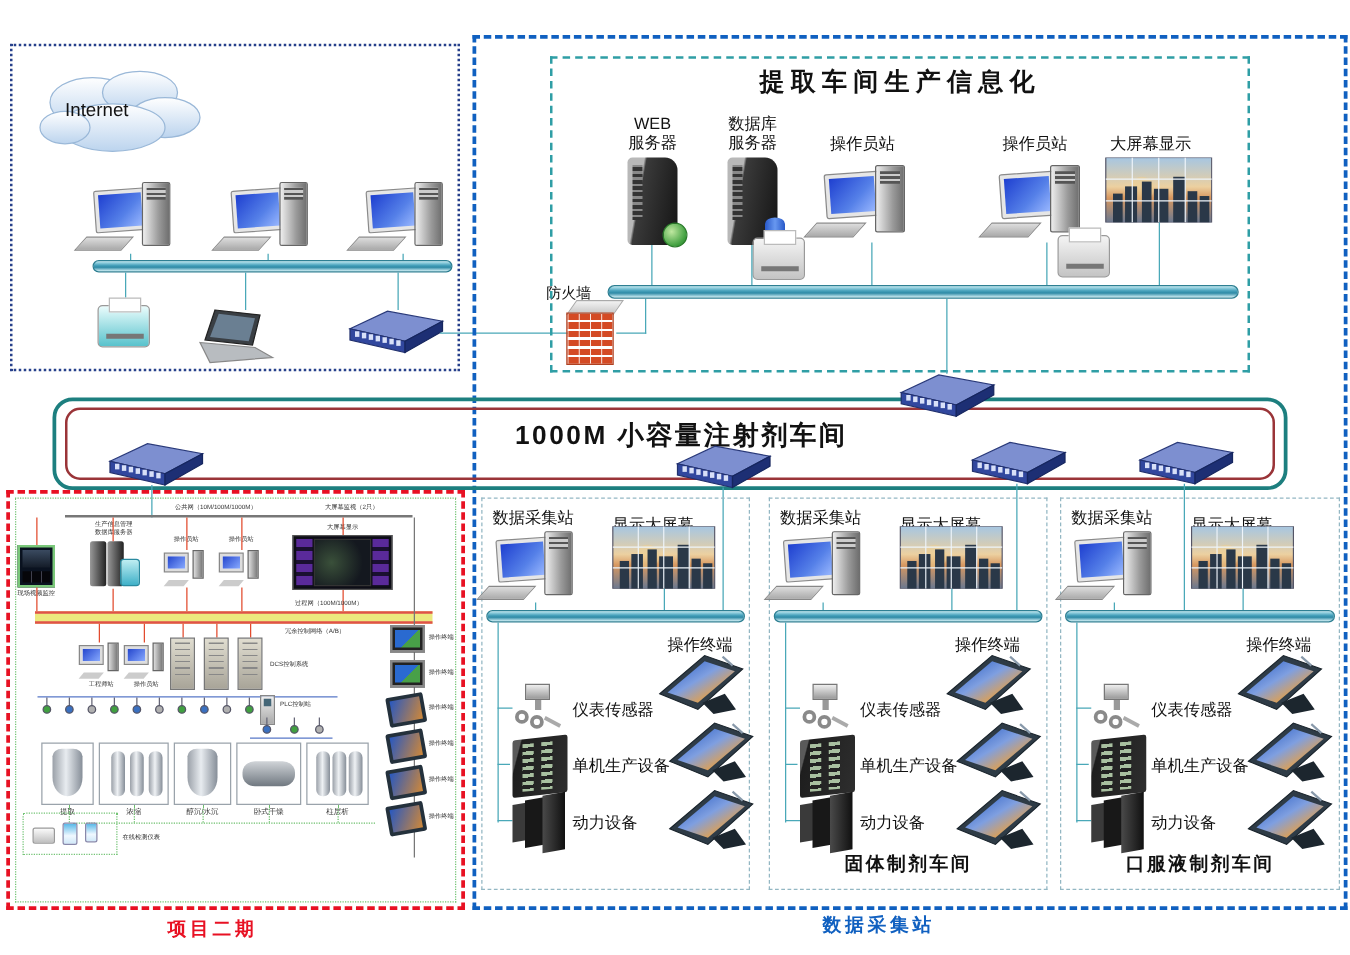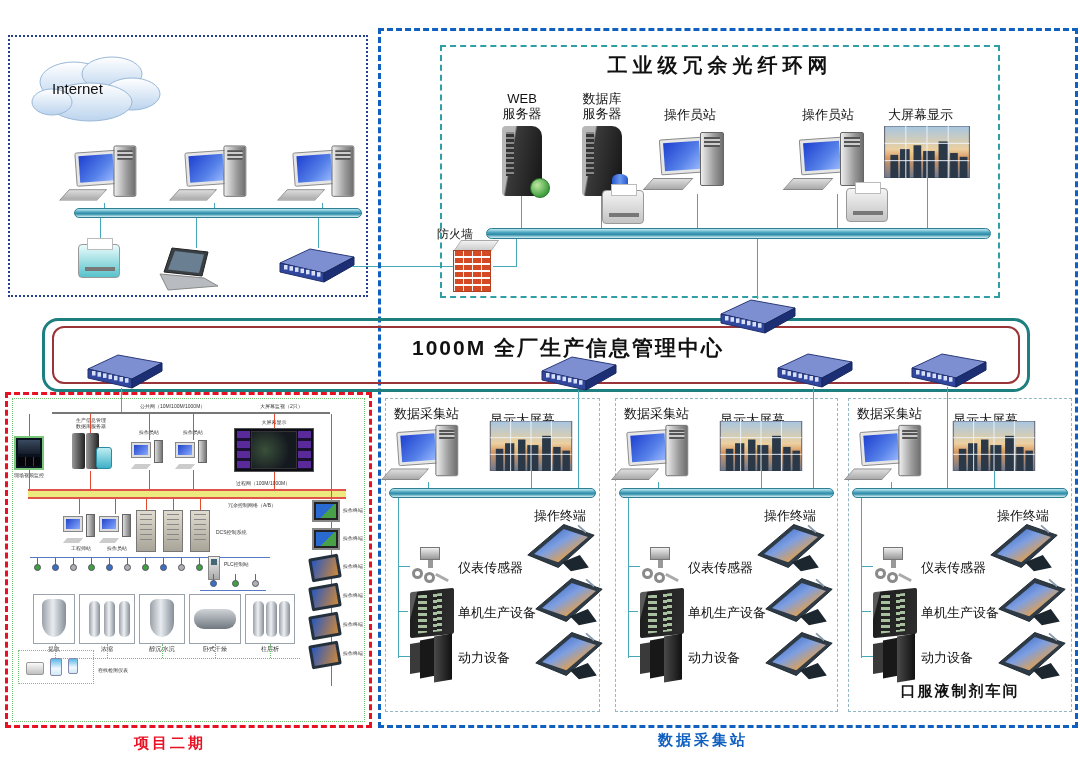--- a/index.html
+++ b/index.html
@@ -223,21 +223,21 @@
       <i class="ftop"></i>
       <i class="fbody"></i>
     </div>
   <i class="hl" style="left:493px;top:266px;width:24px"></i>
   <i class="vl" style="left:516px;top:239px;height:28px"></i>
 
   <div class="box-p2" style="left:378px;top:28px;width:700px;height:700px"></div>
   <div class="tag" style="left:658px;top:731px;color:#1060c0">数据采集站</div>
 
   <div class="box-mgmt" style="left:440px;top:45px;width:560px;height:253px"></div>
-  <div class="h1 ctr" style="left:440px;top:52px;width:560px">工业级冗余光纤环网</div>
+  <div class="h1 ctr" style="left:440px;top:52px;width:560px">提取车间生产信息化</div>
 
   <div class="lb pre" style="left:492px;top:92px;width:60px">WEB
 服务器</div>
   <div class="server" style="left:502px;top:126px">
       <i class="globe"></i>
     </div>
   <div class="lb pre" style="left:572px;top:92px;width:60px">数据库
 服务器</div>
   <div class="server" style="left:582px;top:126px">
       <i class="cyl"></i>
@@ -284,21 +284,21 @@
   <i class="vl" style="left:521px;top:196px;height:32px"></i>
   <i class="vl" style="left:601px;top:196px;height:32px"></i>
   <i class="vl" style="left:697px;top:194px;height:34px"></i>
   <i class="vl" style="left:837px;top:194px;height:34px"></i>
   <i class="vl" style="left:927px;top:178px;height:50px"></i>
   <div class="bus" style="left:486px;top:228px;width:505px;height:11px"></div>
 
   <i class="vl" style="left:757px;top:239px;height:60px"></i>
   <div class="ring-o" style="left:42px;top:318px;width:988px;height:74px"></div>
   <div class="ring-i" style="left:52px;top:326px;width:968px;height:58px"></div>
-  <div class="ringlb" style="left:412px;top:334px">1000M  全厂生产信息管理中心</div>
+  <div class="ringlb" style="left:412px;top:334px">1000M  小容量注射剂车间</div>
 
   <svg style="left:715px;top:297px" width="84" height="38" viewBox="0 0 84 38">
     <polygon points="6,17 36,3 80,11 50,27" fill="#7d8fd0" stroke="#2a3a7a"></polygon>
       <polygon points="6,17 50,27 50,36 6,26" fill="#31479e" stroke="#22316e"></polygon>
       <polygon points="50,27 80,11 80,19 50,36" fill="#1d2f74" stroke="#16265e"></polygon>
     <g fill="#d8e0f8">
         <rect x="10" y="19" width="3.5" height="4.5"></rect>
         <rect x="15.5" y="20.2" width="3.5" height="4.5"></rect>
         <rect x="21" y="21.4" width="3.5" height="4.5"></rect>
         <rect x="26.5" y="22.6" width="3.5" height="4.5"></rect>
@@ -671,20 +671,21 @@
         <polygon points="9,37 42,9 69,18 36,46" fill="url(#tabg)"></polygon>
         <polygon points="40,46 60,38 70,52 50,56" fill="#1c262e"></polygon>
         <line x1="58" y1="5" x2="67" y2="13" stroke="#8899aa" stroke-width="2"></line>
       </svg>
     <svg class="tb3" width="70" height="54" viewBox="0 0 78 56">
         <polygon points="2,38 42,4 76,16 36,52" fill="#2e3b46" stroke="#1a242c"></polygon>
         <polygon points="9,37 42,9 69,18 36,46" fill="url(#tabg)"></polygon>
         <polygon points="40,46 60,38 70,52 50,56" fill="#1c262e"></polygon>
         <line x1="58" y1="5" x2="67" y2="13" stroke="#8899aa" stroke-width="2"></line>
       </svg>
+    <div class="wsname nm">固体制剂车间</div>
   </div>
 
   <div class="ws box-ws" style="left:848px;width:224px">
     <div class="lb daqL">数据采集站</div>
     <div class="lb scrL">显示大屏幕</div>
     <div class="pc daq">
         <i class="mn"></i>
         <i class="tw"></i>
         <i class="kb"></i>
       </div>

